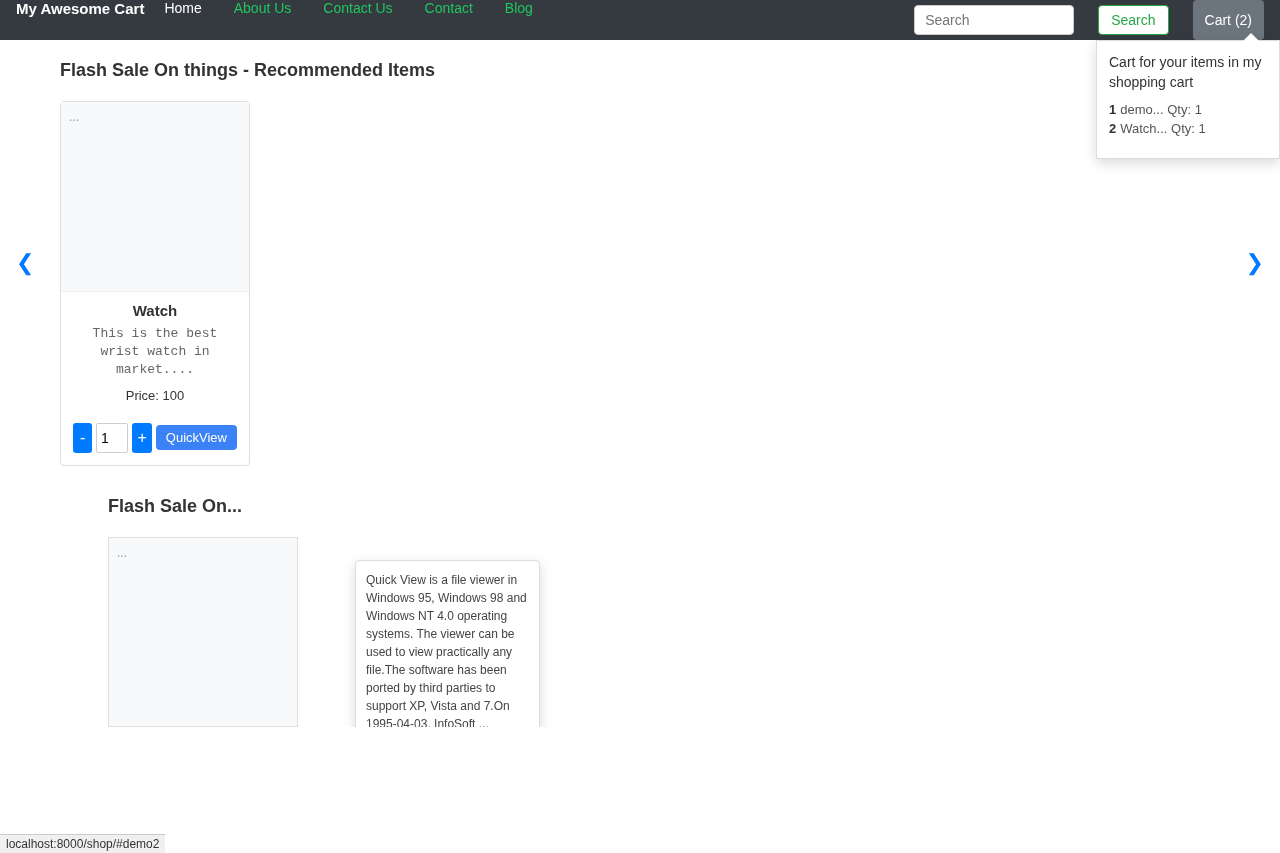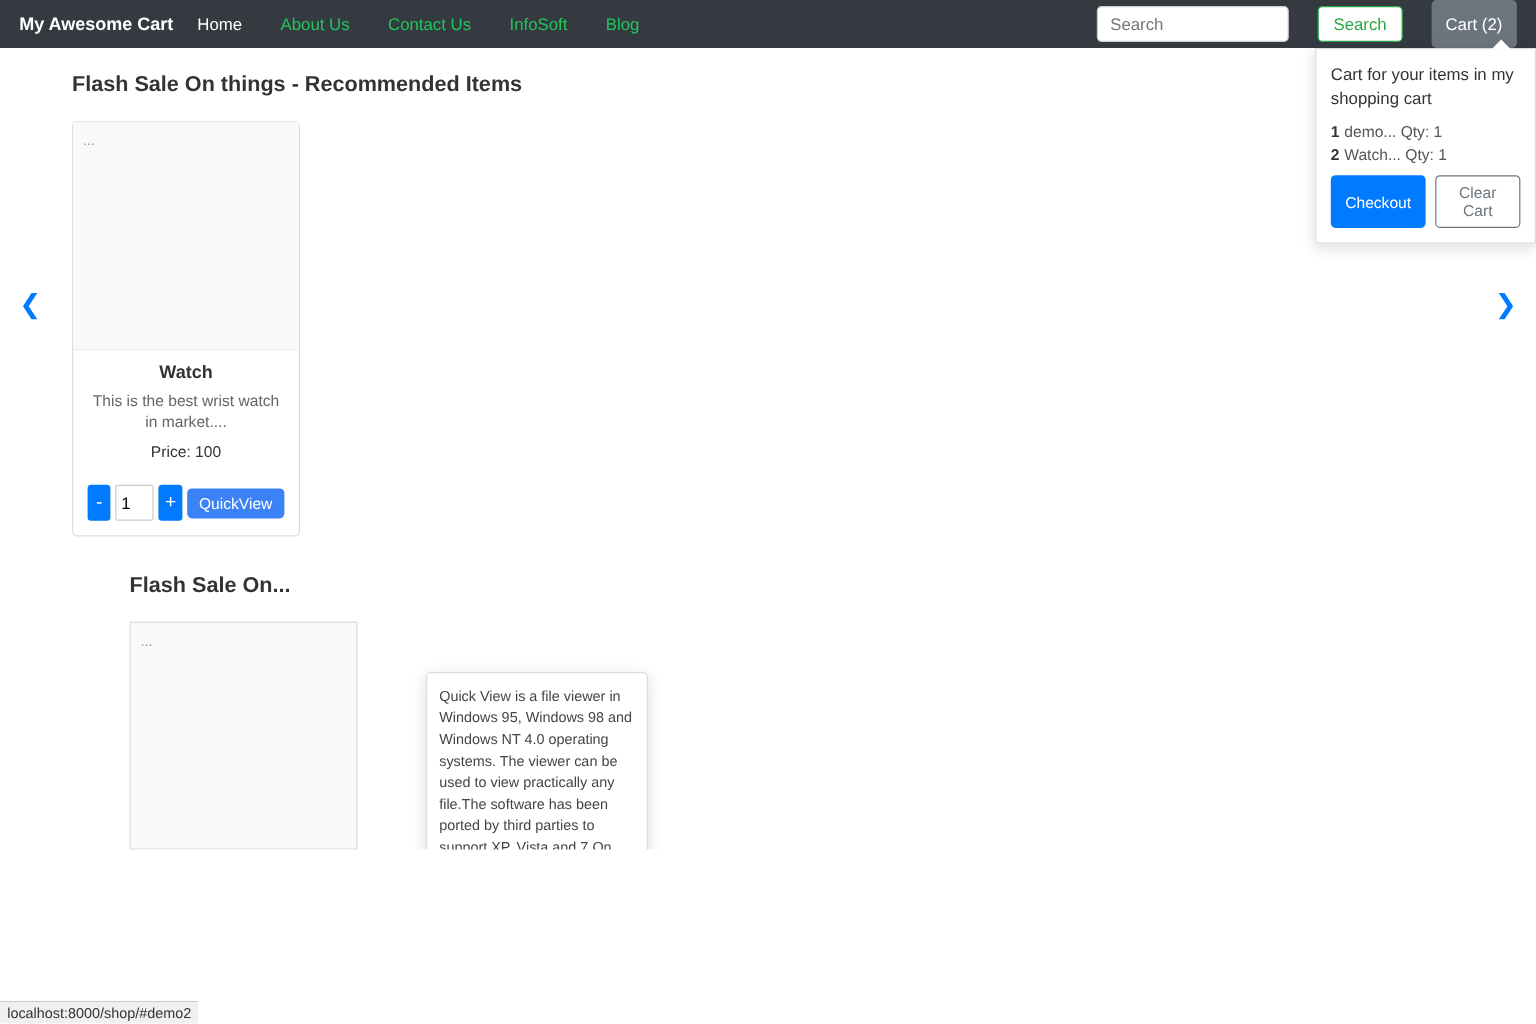--- a/index.html
+++ b/index.html
@@ -3,21 +3,20 @@
   <meta charset="utf-8">
   <style>
     * { margin: 0; padding: 0; box-sizing: border-box; }
     body { font-family: Arial, sans-serif; font-size: 14px; background: #fff; }
 
     
     .navbar {
       background: #343a40;
       color: #fff;
       display: flex;
-      align-items: center;
       padding: 0 16px;
       height: 40px;
       position: relative;
     }
     .navbar-brand {
       color: #fff;
       font-weight: bold;
       font-size: 15px;
       margin-right: 20px;
       text-decoration: none;
@@ -191,20 +190,21 @@
       font-size: 15px;
       font-weight: bold;
       color: #333;
       margin-bottom: 6px;
     }
     .product-desc {
       font-size: 13px;
       color: #666;
       margin-bottom: 8px;
       line-height: 1.4;
+      font-family: Liberation Mono, monospace;
     }
     .product-price {
       font-size: 13px;
       color: #333;
       margin-bottom: 10px;
     }
     .product-actions {
       display: flex;
       align-items: center;
       gap: 4px;
@@ -325,44 +325,40 @@
   </style>
 </head>
 <body>
 
 <nav class="navbar">
   <a class="navbar-brand">My Awesome Cart</a>
   <div class="nav-links">
     <a class="nav-link active">Home</a>
     <a class="nav-link">About Us</a>
     <a class="nav-link">Contact Us</a>
-    <a class="nav-link">InfoSoft</a>
+    <a class="nav-link">Contact</a>
     <a class="nav-link">Blog</a>
   </div>
   <div class="navbar-right">
     <input class="search-input" type="text" placeholder="Search" style="">
     <button class="search-btn">Search</button>
     <button class="cart-btn">Cart (2)</button>
   </div>
 
   <div class="cart-dropdown">
     <div class="cart-title">Cart for your items in my shopping cart</div>
     <div class="cart-items">
       <div class="cart-item-row">
         <span class="cart-item-num">1</span>
         <span>demo... Qty: 1</span>
       </div>
       <div class="cart-item-row">
         <span class="cart-item-num">2</span>
         <span>Watch... Qty: 1</span>
       </div>
-    </div>
-    <div class="cart-actions">
-      <button class="checkout-btn">Checkout</button>
-      <button class="clear-cart-btn">Clear Cart</button>
     </div>
   </div>
 </nav>
 
 <div class="main-content">
   <h2 class="section-title">Flash Sale On things - Recommended Items</h2>
 
   <button class="carousel-arrow carousel-arrow-left">❮</button>
 
   <div class="product-cards">

